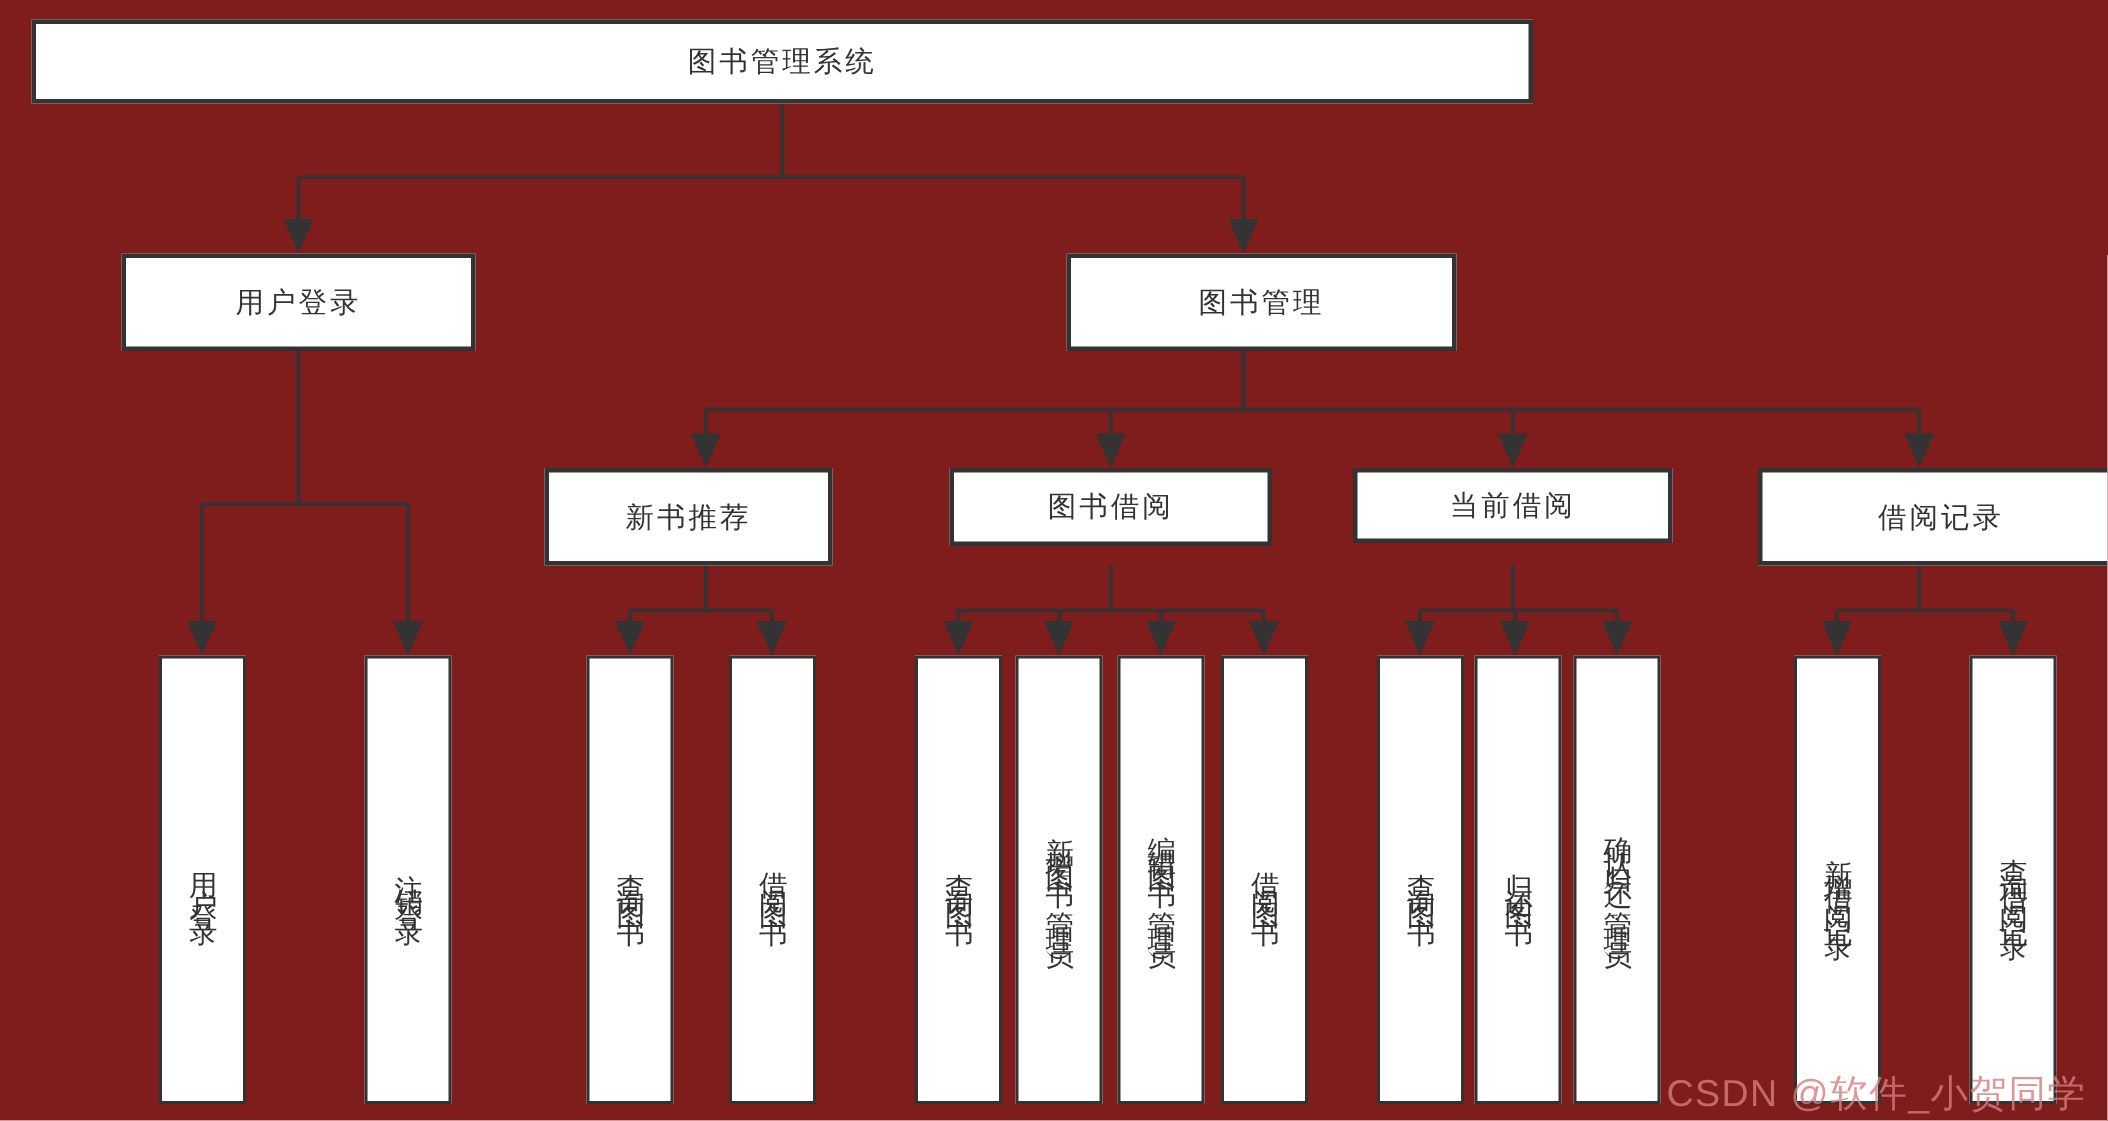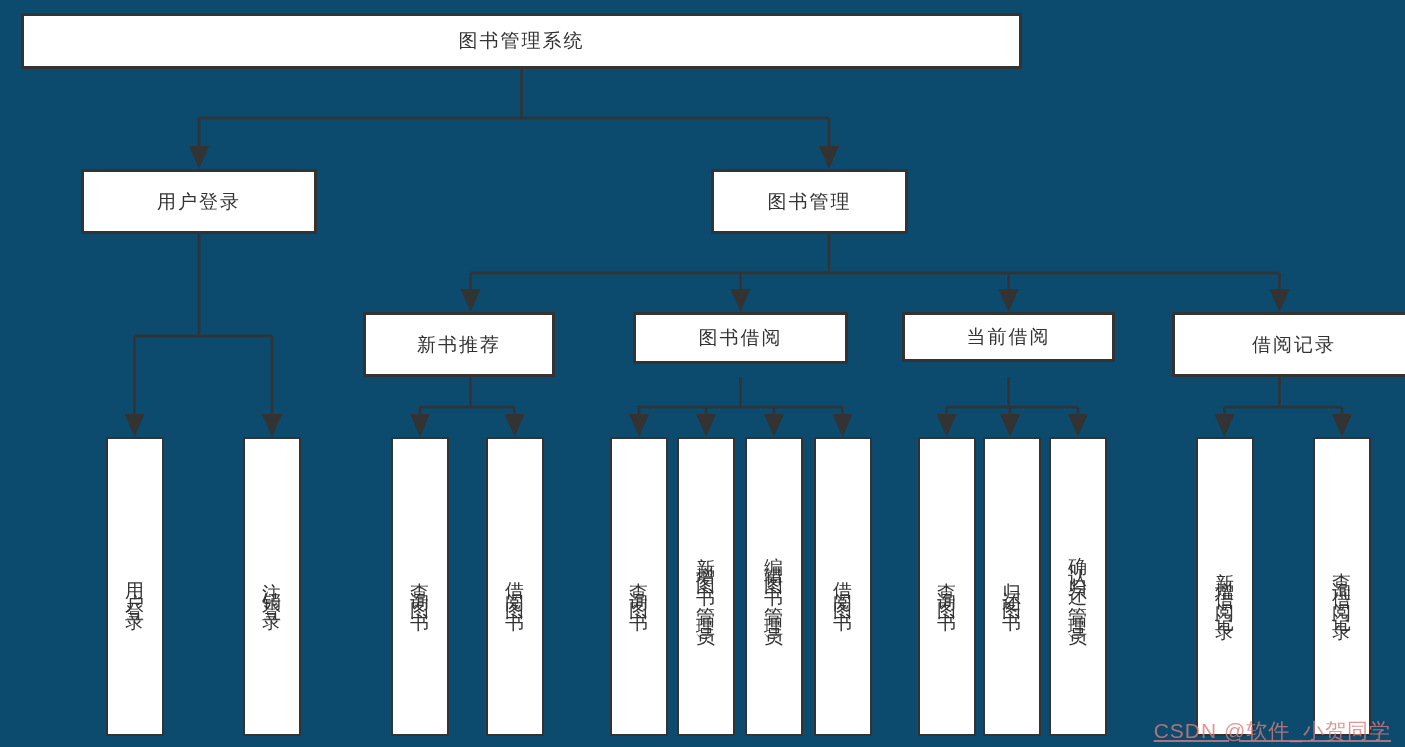--- a/index.html
+++ b/index.html
@@ -1,20 +1,20 @@
 <!DOCTYPE html>
 <html><head>
 <meta charset="utf-8">
 <style>
   html, body { margin: 0; padding: 0; background: #ffffff; }
   .canvas {
     position: relative;
     width: 1405px;
     height: 747px;
-    background: #0c4a6e;
+    background: #7f1d1d;
     font-family: "Liberation Sans", sans-serif;
     color: #333333;
     overflow: hidden;
   }
   svg.wires {
     position: absolute;
     left: 0; top: 0;
     width: 1405px; height: 747px;
   }
   .hbox {
@@ -51,26 +51,25 @@
     line-height: 1;
     letter-spacing: 10px;
     color: #333333;
     white-space: nowrap;
     max-height: 290px;
   }
   .watermark {
     position: absolute;
     right: 14px;
     bottom: 2px;
-    font-size: 21px;
+    font-size: 25px;
     letter-spacing: 1px;
     color: rgba(214, 125, 125, 0.8);
     white-space: nowrap;
     z-index: 5;
-    text-decoration: underline;
   }
 </style>
 </head>
 <body>
 
 <div class="canvas">
 
   <svg class="wires" viewBox="0 0 1405 747">
     <g stroke="#333333" stroke-width="2.5" fill="none">
 
@@ -111,21 +110,21 @@
     </g>
   </svg>
 
   <div class="hbox" style="left:21px; top:13px; width:1001px; height:56px;">
     <span>图书管理系统</span>
   </div>
 
   <div class="hbox" style="left:81px; top:169px; width:236px; height:65px;">
     <span>用户登录</span>
   </div>
-  <div class="hbox" style="left:711px; top:169px; width:197px; height:65px;">
+  <div class="hbox" style="left:711px; top:169px; width:260px; height:65px;">
     <span>图书管理</span>
   </div>
 
   <div class="hbox" style="left:363px; top:312px; width:192px; height:65px;">
     <span>新书推荐</span>
   </div>
   <div class="hbox" style="left:633px; top:312px; width:215px; height:52px;">
     <span>图书借阅</span>
   </div>
   <div class="hbox" style="left:902px; top:312px; width:213px; height:50px;">

